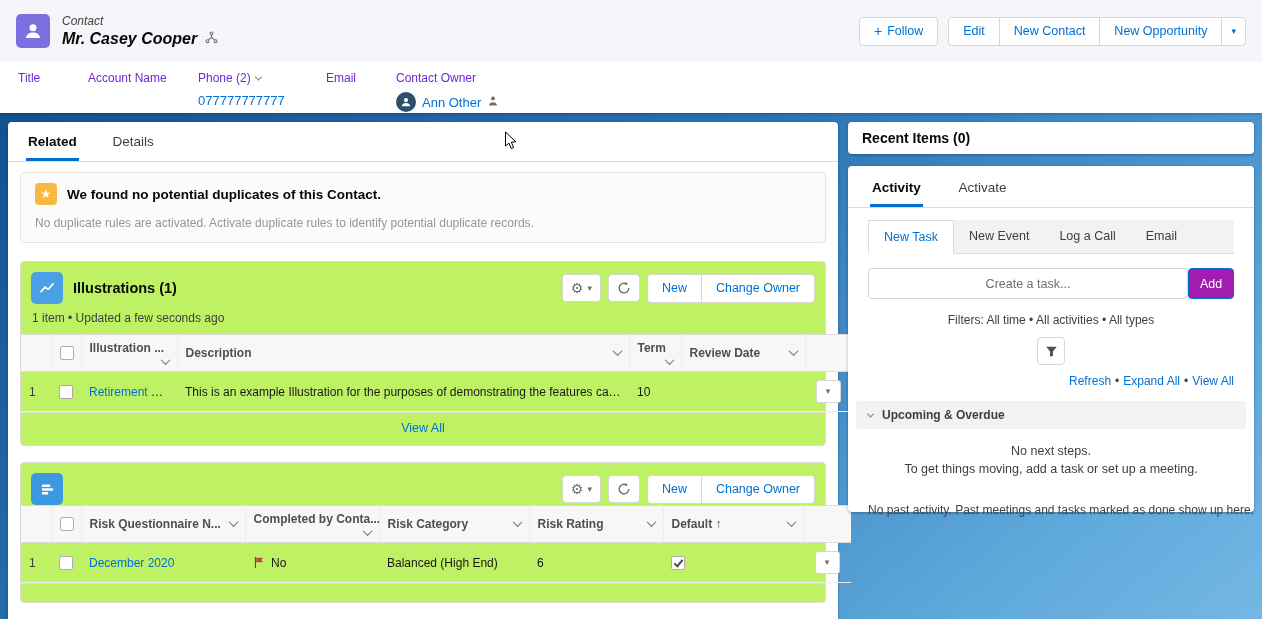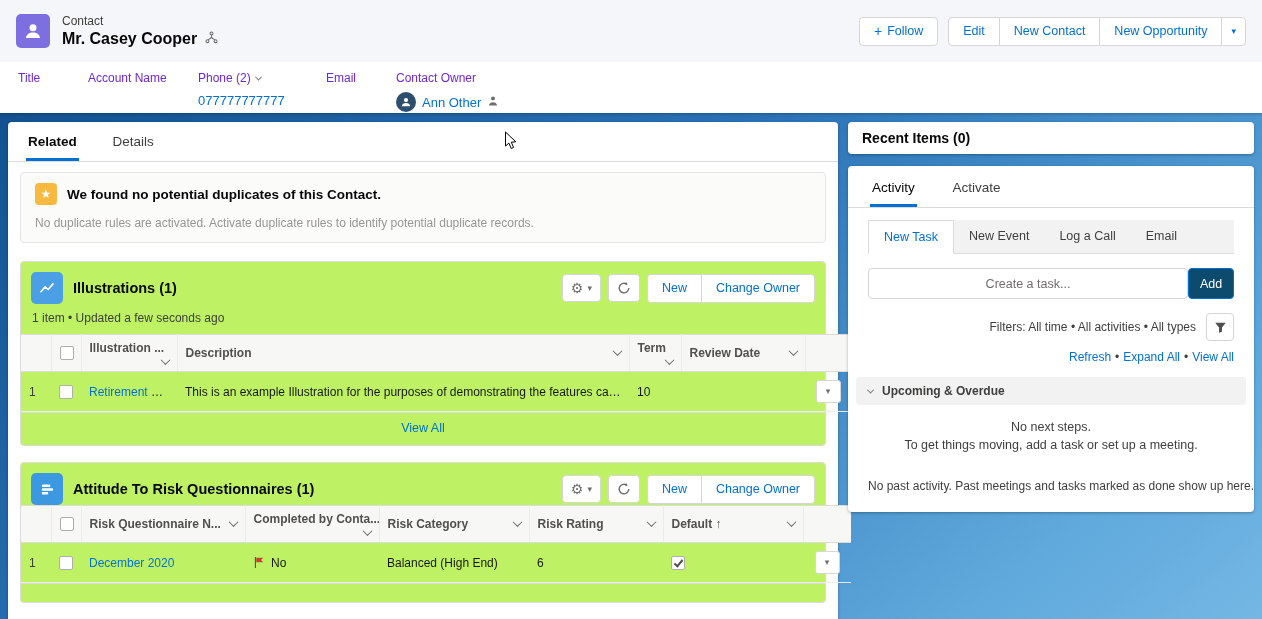--- a/index.html
+++ b/index.html
@@ -15,21 +15,21 @@
   a { text-decoration: none; }
   .link { color:#0070d2; cursor:pointer; }
 
   
   .rec-header { position:absolute; top:0; left:0; right:0; height:113px; background:#fff; box-shadow:0 1px 3px rgba(0,0,0,.25); z-index:5; }
   .hdr-top { height:62px; display:flex; align-items:center; padding:0 16px; background:#f4f6f9; }
   .obj-icon { width:34px; height:34px; border-radius:5px; display:flex; align-items:center; justify-content:center; flex:0 0 auto; }
   .obj-icon.contact { background:#7d6fe0; }
   .obj-icon.ill { background:#4b9fe4; width:32px; height:32px; }
   .obj-icon.atr { background:#3d98e2; width:32px; height:32px; }
-  .hdr-titles { margin-left:12px; }
+  .hdr-titles { margin-left:12px;font-style:italic; }
   .obj-label { font-size:12px; color:#3e3e3c; margin-bottom:2px; }
   .rec-name-row { display:flex; align-items:center; gap:8px; }
   .rec-name { font-size:16px; font-weight:700; color:#080707; }
   .hdr-actions { margin-left:auto; display:flex; align-items:center; gap:10px; }
   .btn { height:29px; background:#fff; border:1px solid #d8d6d4; color:#0070d2; font-size:12.5px;
          padding:0 14px; border-radius:4px; cursor:pointer; display:inline-flex; align-items:center; gap:5px;
          font-family:"Liberation Sans", sans-serif; white-space:nowrap; }
   .btn-group { display:inline-flex; }
   .btn-group .btn { border-radius:0; margin-left:-1px; }
   .btn-group .btn:first-child { border-radius:4px 0 0 4px; margin-left:0; }
@@ -97,41 +97,41 @@
   .flag-cell { display:flex; align-items:center; gap:5px; }
   .view-all { border-top:1px solid #dddbda; text-align:center; padding:8px 0 10px; font-size:12.5px; }
 
   
   .recent-card { position:absolute; top:122px; left:848px; right:8px; height:32px; display:flex; align-items:center;
                  padding:0 14px; font-weight:700; font-size:14px; color:#080707; }
   .activity-card { position:absolute; top:166px; left:848px; right:8px; height:346px; }
   .act-tabbar { padding:0 22px; border-bottom:1px solid #dddbda; }
   .act-tab { display:inline-block; padding:14px 2px 9px; margin-right:30px; font-size:13.5px; color:#3e3e3c;
              cursor:pointer; border-bottom:3px solid transparent; }
-  .act-tab.active { font-weight:400; color:#080707; border-bottom-color:#0070d2; }
+  .act-tab.active { font-weight:700; color:#080707; border-bottom-color:#0070d2; }
   .subtabs { margin:12px 20px 0; display:flex; background:#f3f2f2; border-bottom:1px solid #dddbda; }
   .subtab { padding:9px 15px; font-size:12.5px; color:#3e3e3c; cursor:pointer; }
   .subtab.active { background:#fff; color:#0070d2; border:1px solid #dddbda; border-bottom:1px solid #fff;
                    margin-bottom:-1px; }
   .composer { margin:14px 20px 0; display:flex; gap:0; align-items:flex-start; }
   .task-input { flex:1; height:31px; border:1px solid #d8d6d4; border-radius:4px; text-align:center;
                 font-size:12.5px; color:#706e6b; background:#fff; font-family:"Liberation Sans", sans-serif; }
   .task-input::placeholder { color:#706e6b; opacity:1; }
-  .add-btn { width:46px; height:31px; background:#0c4a6e; border:1px solid #0070d2; color:#fff; border-radius:4px;
+  .add-btn { width:46px; height:31px; background:#a21caf; border:1px solid #0070d2; color:#fff; border-radius:4px;
              font-size:12.5px; cursor:pointer; font-family:"Liberation Sans", sans-serif; }
   .filters-row { margin:14px 20px 0; display:flex; justify-content:flex-end; align-items:center; gap:10px;
-                 font-size:12px; color:#3e3e3c; }
+                 font-size:12px; color:#3e3e3c;flex-direction:column; }
   .filter-btn { width:28px; height:28px; border:1px solid #d8d6d4; border-radius:4px; background:#fff;
                 display:flex; align-items:center; justify-content:center; cursor:pointer; }
   .links-row { margin:9px 20px 0; text-align:right; font-size:12px; }
   .links-row .sep { color:#3e3e3c; margin:0 4px; }
   .section-bar { margin:13px 8px 0; background:#f3f2f2; border-radius:3px; padding:7px 12px; font-size:12px;
                  font-weight:700; color:#3e3e3c; display:flex; align-items:center; gap:9px; cursor:pointer; }
   .empty-upcoming { margin-top:13px; text-align:center; font-size:12.5px; color:#3e3e3c; line-height:1.45; }
-  .empty-past { margin-top:25px; text-align:right; font-size:12px; color:#3e3e3c;padding-left:20px; }
+  .empty-past { margin-top:25px; text-align:left; font-size:12px; color:#3e3e3c;padding-left:20px; }
 
   .cursor { position:absolute; left:504px; top:131px; z-index:50; pointer-events:none; }
 </style>
 </head>
 <body>
 
 <header class="rec-header">
   <div class="hdr-top">
     <span class="obj-icon contact">
       <svg width="20" height="20" viewBox="0 0 24 24" fill="#fff">
@@ -296,21 +296,20 @@
 
     <section class="rel-card">
       <div class="rel-head">
         <span class="obj-icon atr">
           <svg width="17" height="17" viewBox="0 0 24 24" fill="#fff">
               <rect x="4" y="5" width="12" height="3.4" rx="1.2"></rect>
               <rect x="4" y="10.3" width="16" height="3.4" rx="1.2"></rect>
               <rect x="4" y="15.6" width="9" height="3.4" rx="1.2"></rect>
             </svg>
         </span>
-        <span class="rel-title">Attitude To Risk Questionnaires (1)</span>
         <div class="rel-actions">
           <button class="icon-btn">
             <span class="gear-glyph">⚙</span>
             <span class="caret-glyph">▾</span>
           </button>
           <button class="icon-btn">
             <svg width="14" height="14" viewBox="0 0 16 16" fill="none" stroke="#706e6b" stroke-width="1.6">
                 <path d="M13.5 8a5.5 5.5 0 1 1-2-4.2"></path>
                 <path d="M11 1.2l.9 2.8-2.9.7z" fill="#706e6b" stroke="none"></path>
               </svg>

